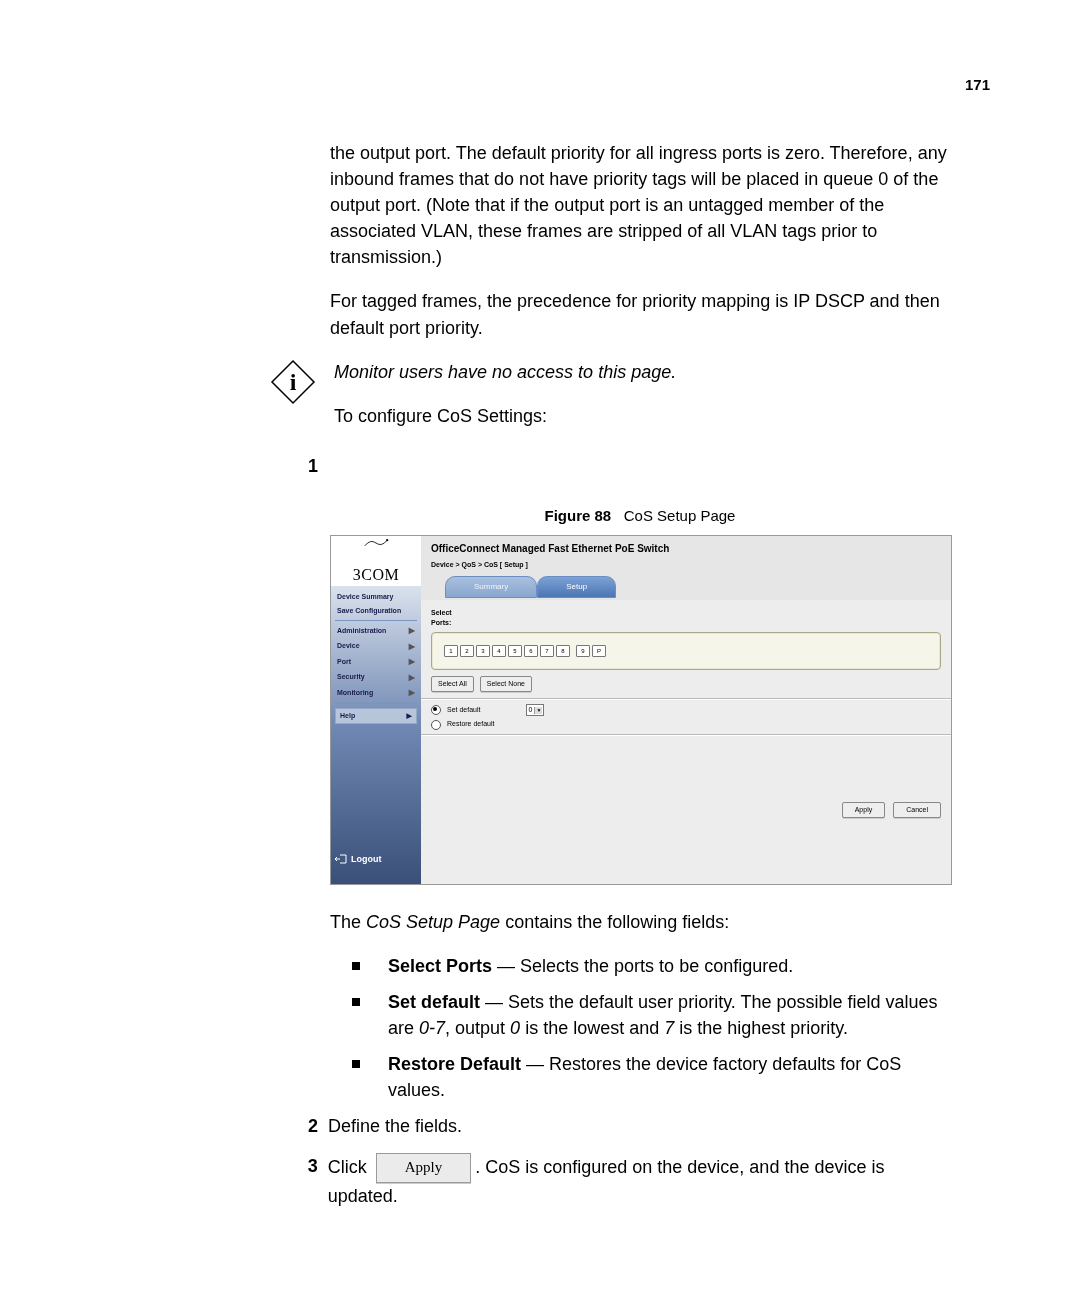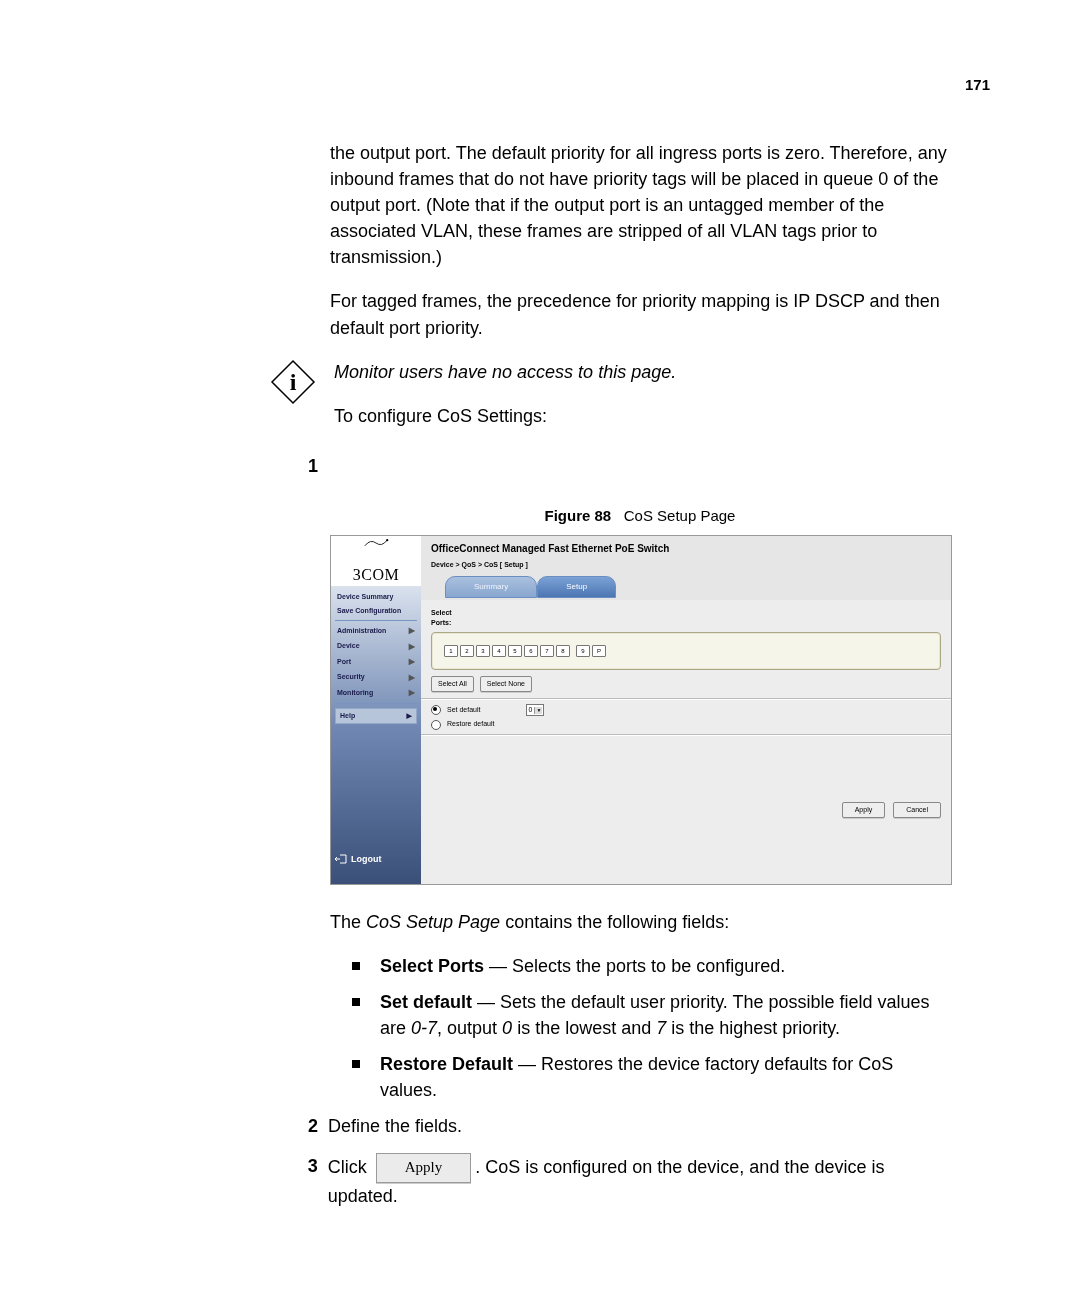--- a/index.html
+++ b/index.html
@@ -232,21 +232,21 @@
     bottom: 66px;
     display:flex;
     gap:8px;
   }
   .ss-bottom-btns .ss-btn { padding:2px 12px; }
 
   .bullet-list { margin-left: 22px; }
   .bullet-row {
     display: flex;
     align-items: flex-start;
-    gap: 20px;
+    gap: 28px;
     margin-bottom: 10px;
     font-size: 18px;
     line-height: 1.45;
   }
   .bullet-square {
     width: 8px;
     height: 8px;
     background: #000;
     margin-top: 9px;
     flex: 0 0 8px;

